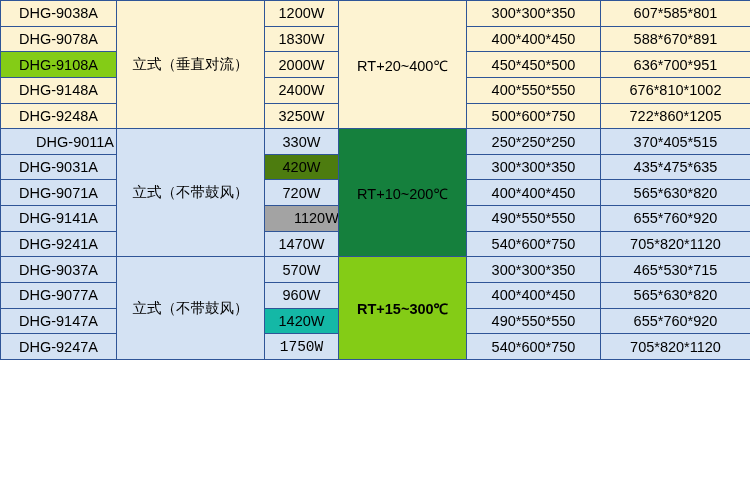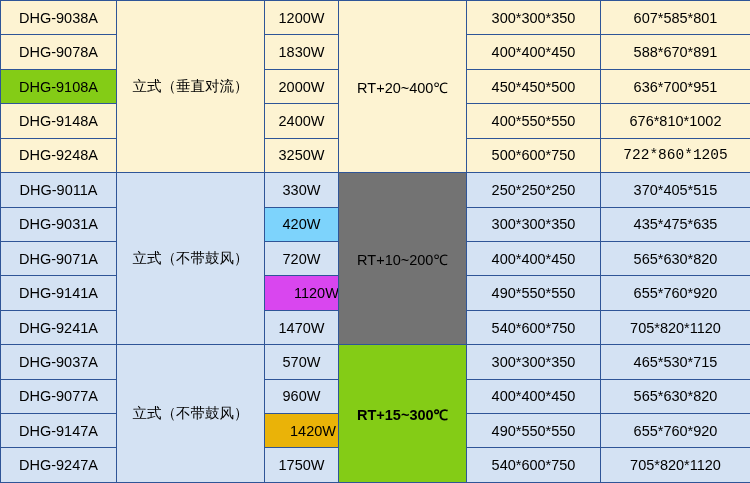--- a/index.html
+++ b/index.html
@@ -9,21 +9,21 @@
   }
   body {
     width: 750px;
     height: 483px;
     font-family: "Liberation Sans", sans-serif;
     overflow: hidden;
   }
   table.spec {
     border-collapse: collapse;
     width: 750px;
-    height: 483px;
+    height: 360px;
     table-layout: fixed;
   }
   table.spec td {
     border: 1px solid #2f5597;
     font-size: 14.5px;
     text-align: center;
     vertical-align: middle;
     color: #000000;
     padding: 0 2px;
     white-space: nowrap;
@@ -88,46 +88,46 @@
     <tr class="g1">
       <td class="model" style="background: rgb(253, 243, 210);">DHG-9148A</td>
       <td class="power" style="background: rgb(253, 243, 210);">2400W</td>
       <td class="dim" style="background: rgb(253, 243, 210);">400*550*550</td>
       <td class="dim" style="background: rgb(253, 243, 210);">676*810*1002</td>
     </tr>
     <tr class="g1">
       <td class="model" style="background: rgb(253, 243, 210);">DHG-9248A</td>
       <td class="power" style="background: rgb(253, 243, 210);">3250W</td>
       <td class="dim" style="background: rgb(253, 243, 210);">500*600*750</td>
-      <td class="dim" style="background: rgb(253, 243, 210); font-family: Liberation Mono, monospace;">722*860*1205</td>
+      <td class="dim" style="background: rgb(253, 243, 210);">722*860*1205</td>
     </tr>
 
     <tr class="g2">
-      <td class="model" style="background: rgb(212, 226, 243);">DHG-9011A</td>
+      <td class="model" style="background: rgb(212, 226, 243); text-align: right;">DHG-9011A</td>
       <td class="type" rowspan="5" style="background: rgb(212, 226, 243);">立式（不带鼓风）</td>
       <td class="power" style="background: rgb(212, 226, 243); margin-left: 28px;">330W</td>
-      <td class="temp" rowspan="5" style="background: #737373;">RT+10~200℃</td>
+      <td class="temp" rowspan="5" style="background: #15803d;">RT+10~200℃</td>
       <td class="dim" style="background: rgb(212, 226, 243);">250*250*250</td>
       <td class="dim" style="background: rgb(212, 226, 243); margin-top: 9px;">370*405*515</td>
     </tr>
     <tr class="g2">
       <td class="model" style="background: rgb(212, 226, 243);">DHG-9031A</td>
-      <td class="power" style="background: #7dd3fc;">420W</td>
+      <td class="power" style="background: #4d7c0f;">420W</td>
       <td class="dim" style="background: rgb(212, 226, 243);">300*300*350</td>
       <td class="dim" style="background: rgb(212, 226, 243);">435*475*635</td>
     </tr>
     <tr class="g2">
       <td class="model" style="background: rgb(212, 226, 243);">DHG-9071A</td>
       <td class="power" style="background: rgb(212, 226, 243);">720W</td>
       <td class="dim" style="background: rgb(212, 226, 243);">400*400*450</td>
       <td class="dim" style="background: rgb(212, 226, 243);">565*630*820</td>
     </tr>
     <tr class="g2">
       <td class="model" style="background: rgb(212, 226, 243);">DHG-9141A</td>
-      <td class="power" style="background: #d946ef; padding-left: 29px;">1120W</td>
+      <td class="power" style="background: #a3a3a3; padding-left: 29px;">1120W</td>
       <td class="dim" style="background: rgb(212, 226, 243);">490*550*550</td>
       <td class="dim" style="background: rgb(212, 226, 243);">655*760*920</td>
     </tr>
     <tr class="g2">
       <td class="model" style="background: rgb(212, 226, 243);">DHG-9241A</td>
       <td class="power" style="background: rgb(212, 226, 243);">1470W</td>
       <td class="dim" style="background: rgb(212, 226, 243);">540*600*750</td>
       <td class="dim" style="background: rgb(212, 226, 243);">705*820*1120</td>
     </tr>
 
@@ -140,25 +140,25 @@
       <td class="dim" style="background: rgb(212, 226, 243);">465*530*715</td>
     </tr>
     <tr class="g3">
       <td class="model" style="background: rgb(212, 226, 243);">DHG-9077A</td>
       <td class="power" style="background: rgb(212, 226, 243);">960W</td>
       <td class="dim" style="background: rgb(212, 226, 243);">400*400*450</td>
       <td class="dim" style="background: rgb(212, 226, 243);">565*630*820</td>
     </tr>
     <tr class="g3">
       <td class="model" style="background: rgb(212, 226, 243);">DHG-9147A</td>
-      <td class="power" style="background: #eab308; text-align: right;">1420W</td>
+      <td class="power" style="background: #14b8a6;">1420W</td>
       <td class="dim" style="background: rgb(212, 226, 243);">490*550*550</td>
       <td class="dim" style="background: rgb(212, 226, 243);">655*760*920</td>
     </tr>
     <tr class="g3">
       <td class="model" style="background: rgb(212, 226, 243);">DHG-9247A</td>
-      <td class="power" style="background: rgb(212, 226, 243);">1750W</td>
+      <td class="power" style="background: rgb(212, 226, 243); font-family: Liberation Mono, monospace;">1750W</td>
       <td class="dim" style="background: rgb(212, 226, 243);">540*600*750</td>
       <td class="dim" style="background: rgb(212, 226, 243);">705*820*1120</td>
     </tr>
 
   </tbody>
 </table>
 
 </body></html>

